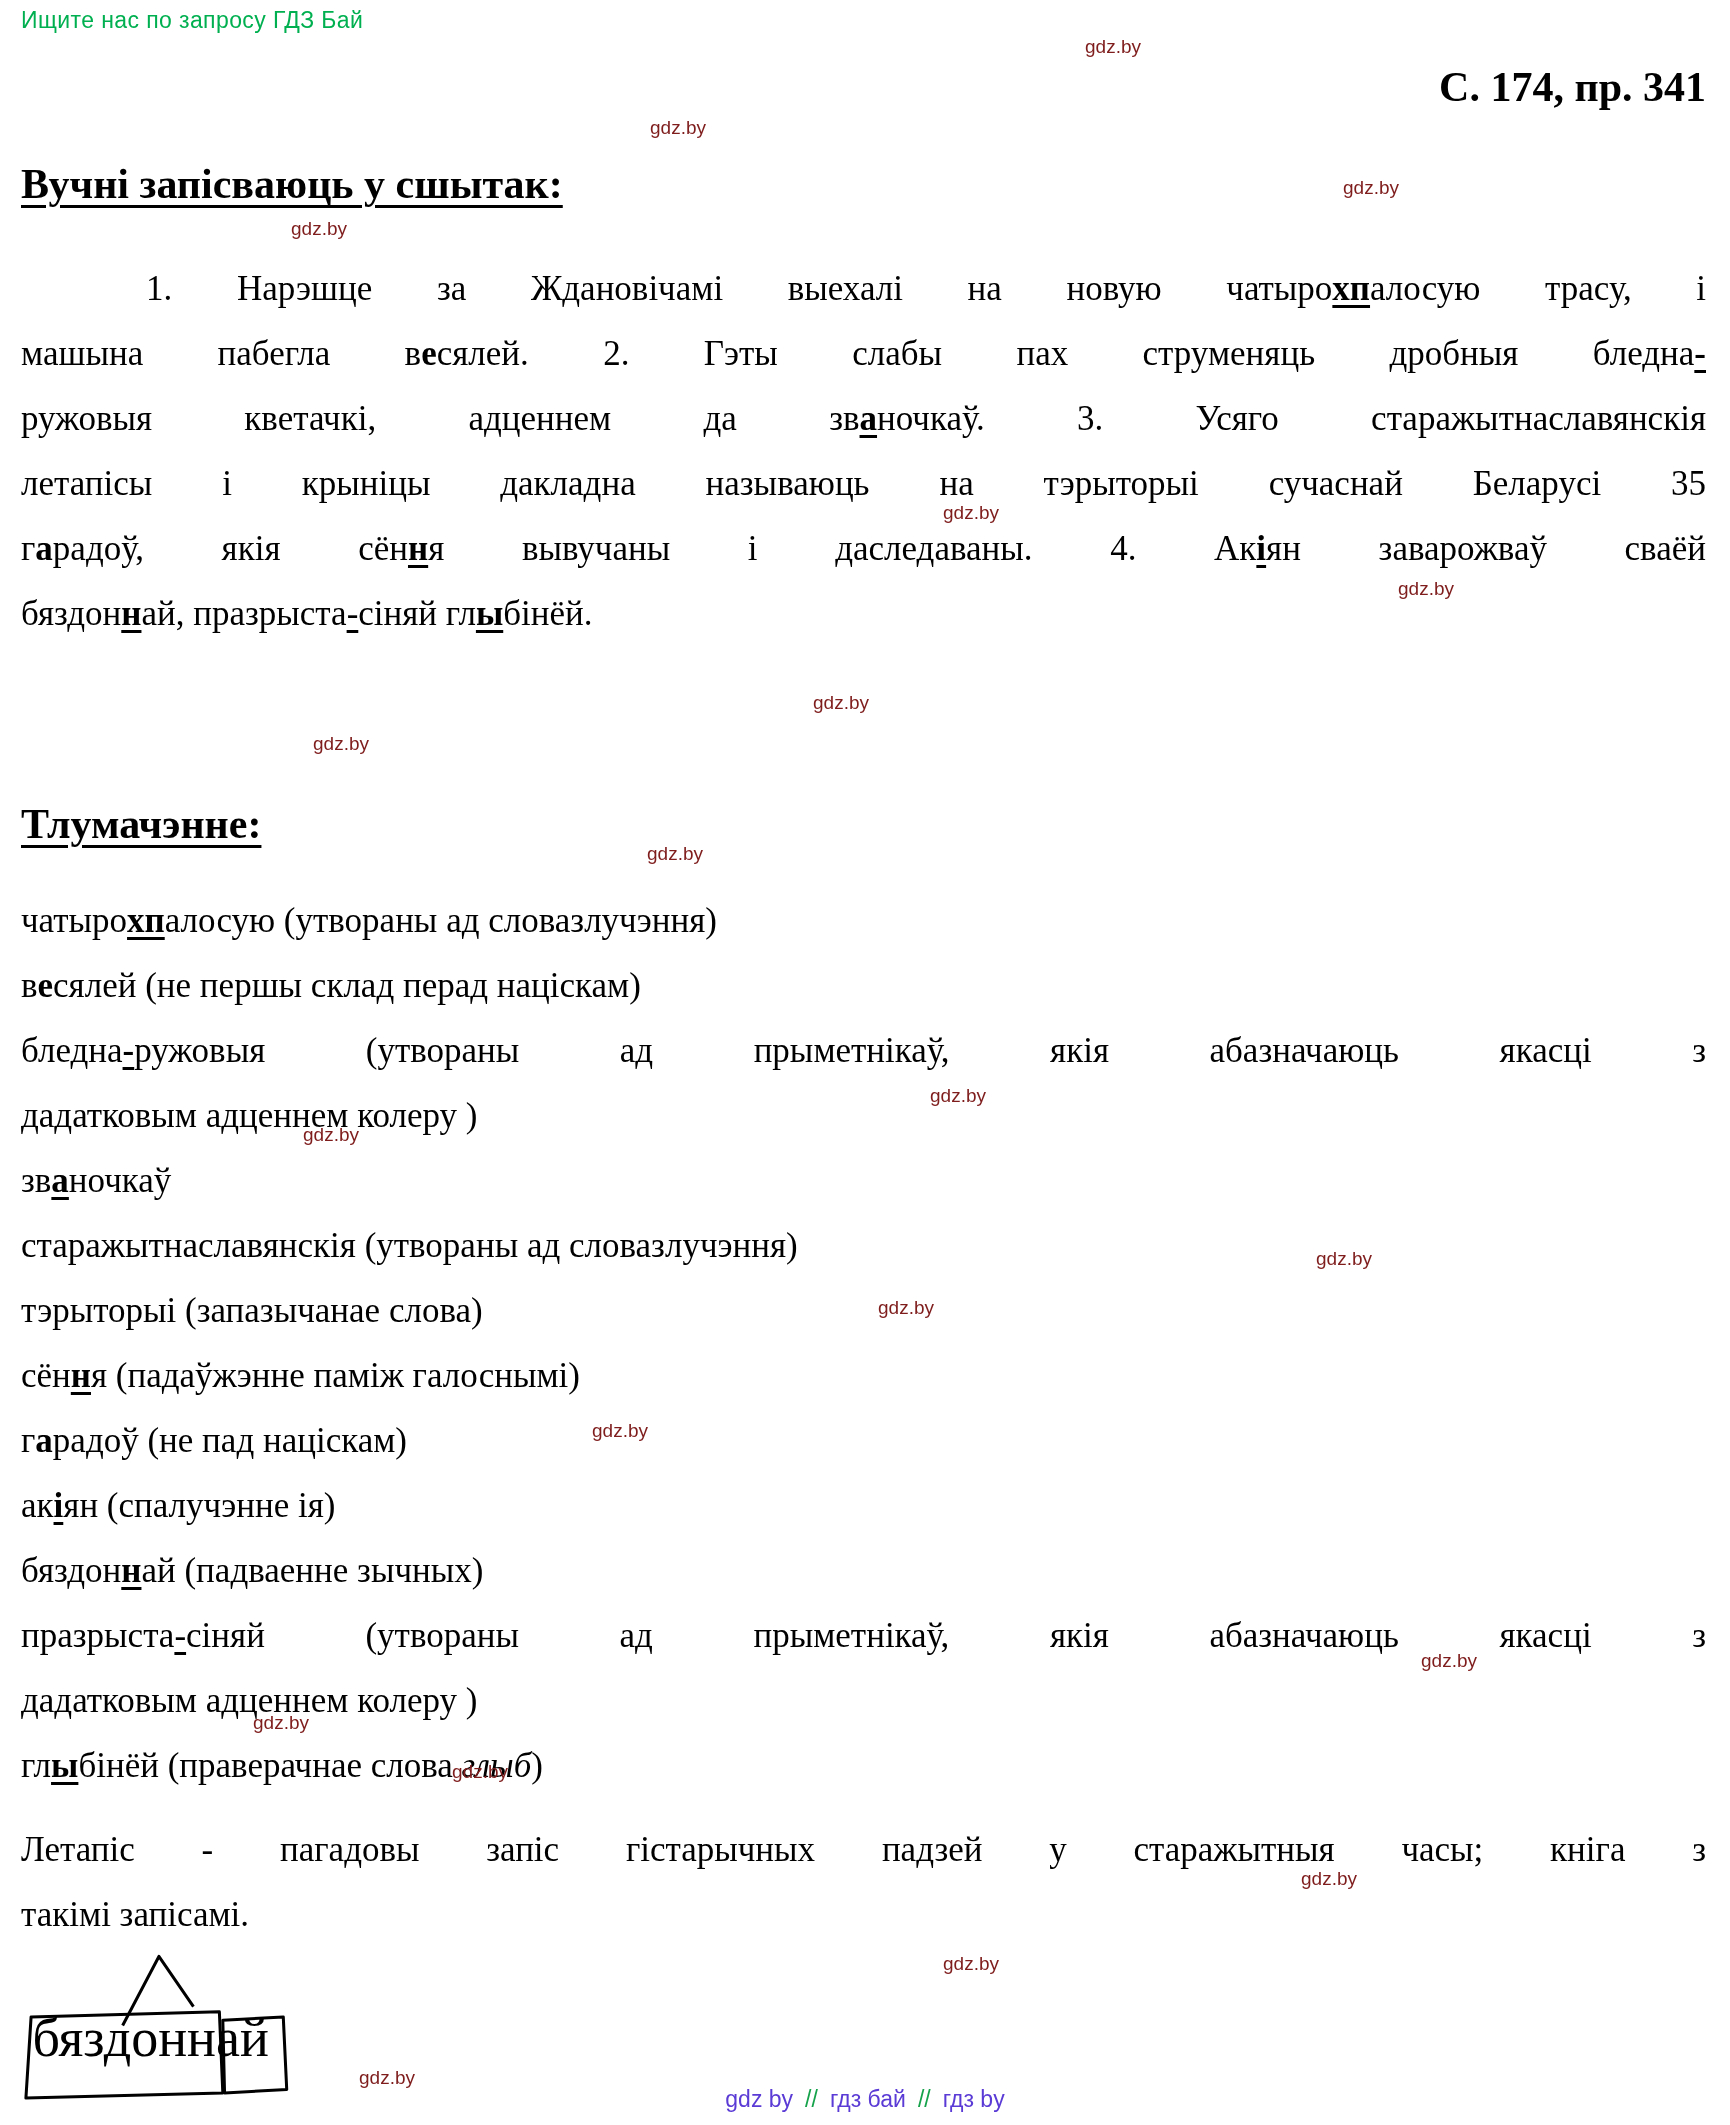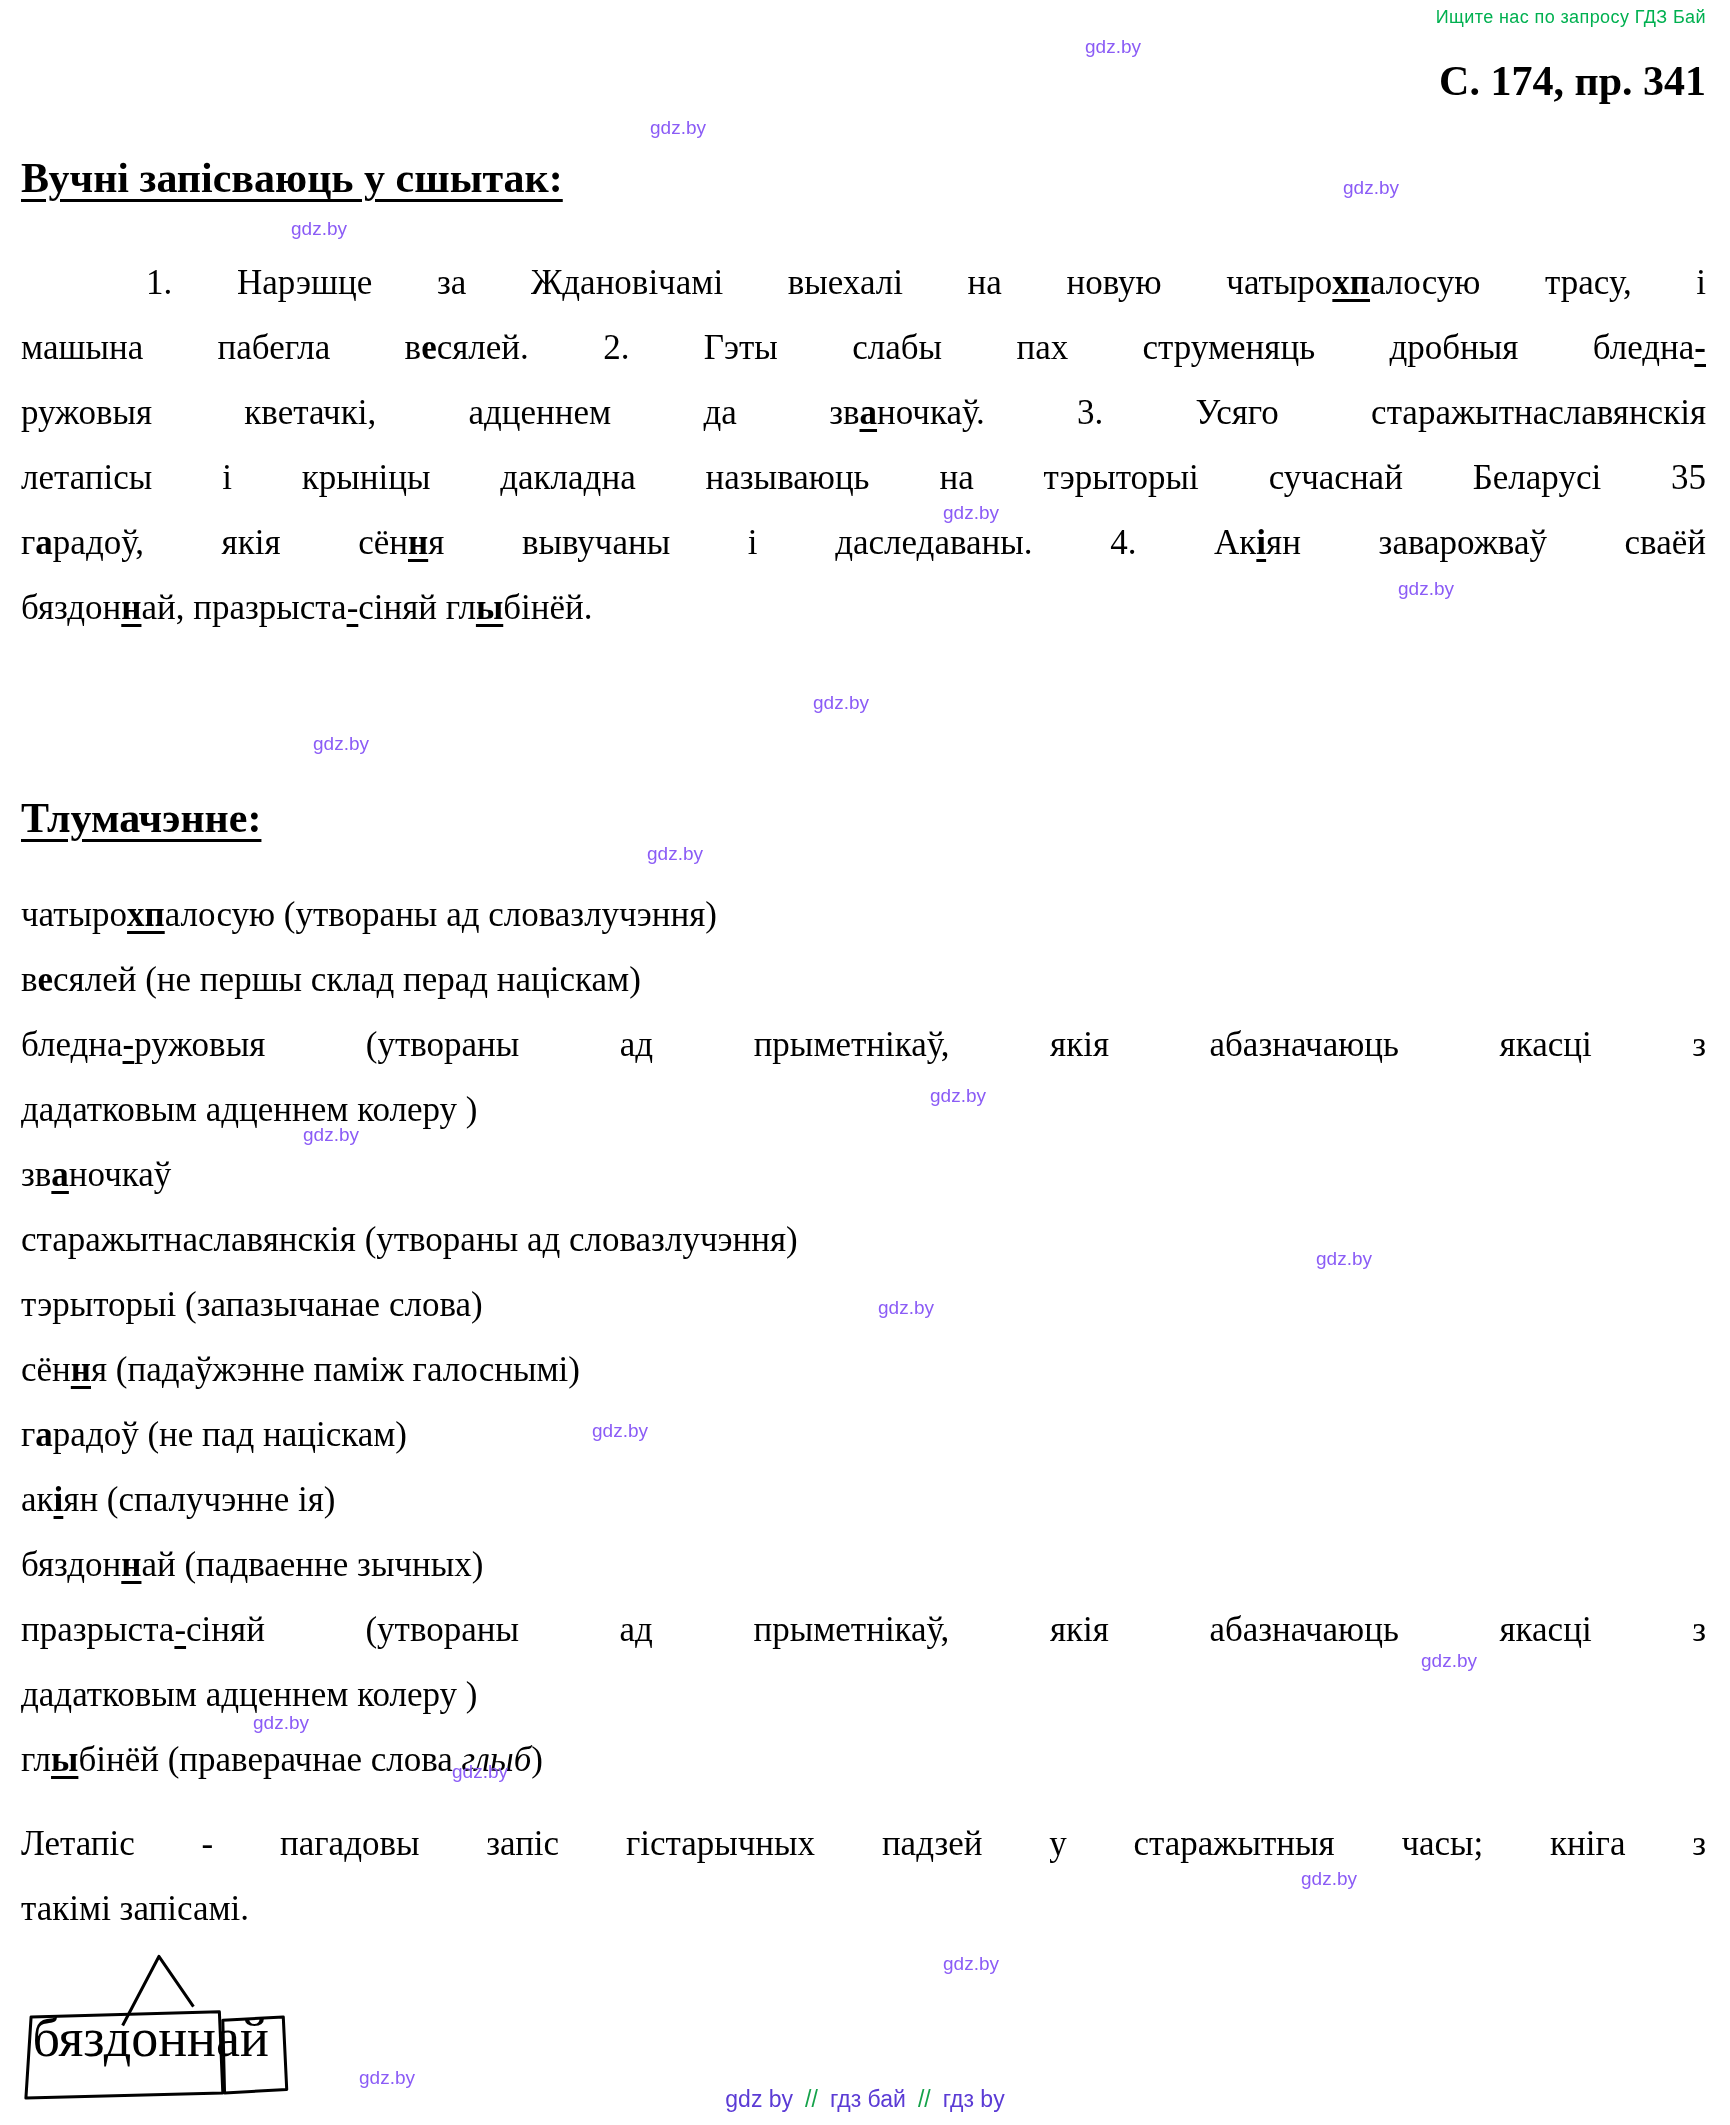--- a/index.html
+++ b/index.html
@@ -5,23 +5,23 @@
   * { margin:0; padding:0; box-sizing:border-box; }
   html,body { background:#ffffff; }
   body {
     width:1730px; height:2125px;
     position:relative; overflow:hidden;
     font-family:"Liberation Serif", serif;
     color:#000;
   }
   .content { position:absolute; left:21px; right:24px; top:0; }
   .promo {
-    text-align:right;
+    text-align:left;
     font-family:"Liberation Sans", sans-serif;
-    font-size:18px; margin-top:7px; letter-spacing:0.4px;
+    font-size:23px; margin-top:7px; letter-spacing:0.4px;
   }
   .title { font-size:42px; font-weight:bold; margin-top:29px;text-align:right; }
   .h {
     font-size:42px; font-weight:bold;
     text-decoration:underline;
     text-decoration-thickness:3px;
     text-underline-offset:7px;
   }
   .h1 { margin-top:49px; }
   .h2 { margin-top:154px; }
@@ -32,21 +32,21 @@
   .line { line-height:65px; text-align:left; }
   .line.j { text-align:justify; text-align-last:justify; }
   .line.ind { padding-left:125px; }
   .b { font-weight:bold; }
   .u { text-decoration:underline; text-decoration-thickness:2.6px; text-underline-offset:5.2px; }
   .i { font-style:italic; }
   .wm-layer { position:absolute; inset:0; pointer-events:none; }
   .wm {
     position:absolute;
     font-family:"Liberation Sans", sans-serif;
-    font-size:19px; color:#8b5cf6; white-space:nowrap;
+    font-size:19px; color:#7f1d1d; white-space:nowrap;
   }
   .morph { position:absolute; left:22px; top:1953px; width:355px; height:171px; }
   .morph-word {
     position:absolute; left:10.4px; top:54px;
     font-size:54px; font-family:"Liberation Serif", serif;
   }
   .morph-marks { position:absolute; left:0; top:0; }
   .footer {
     position:absolute; left:0; right:0; bottom:12px;
     text-align:center;

